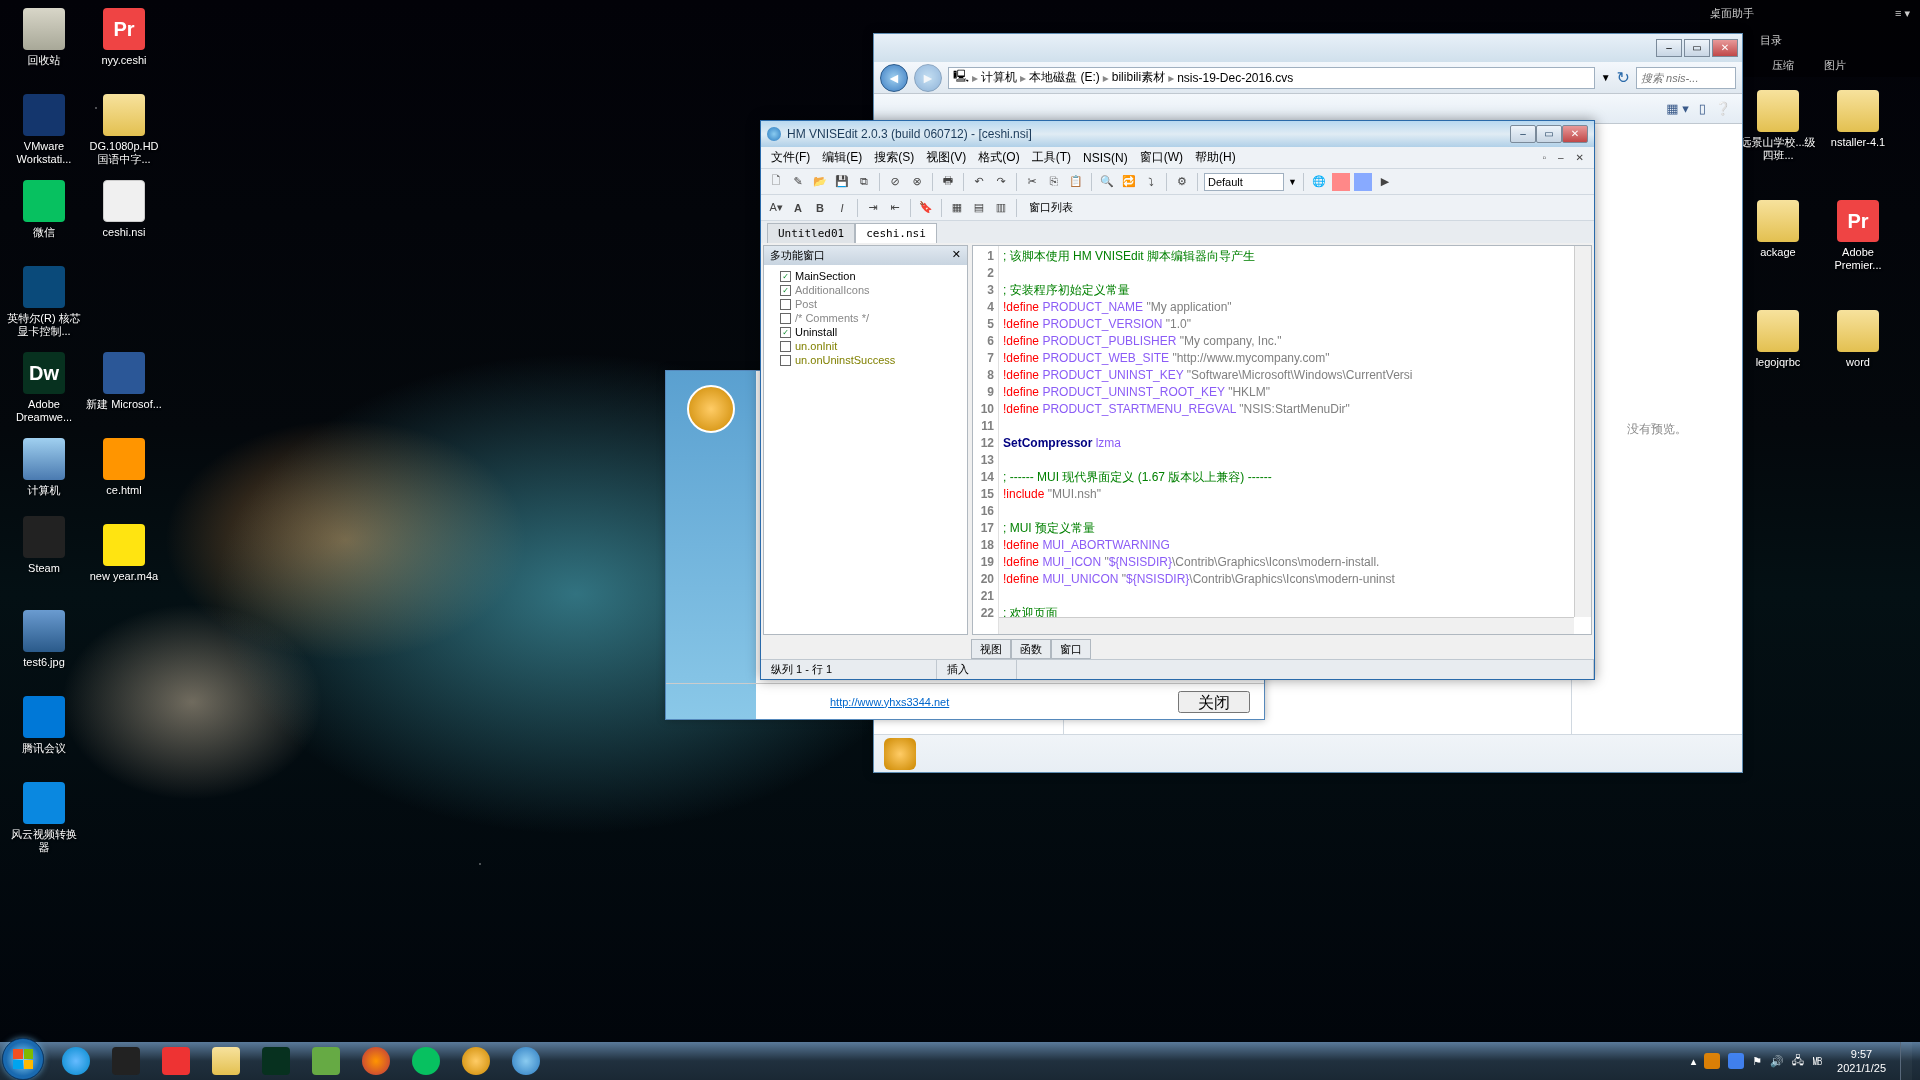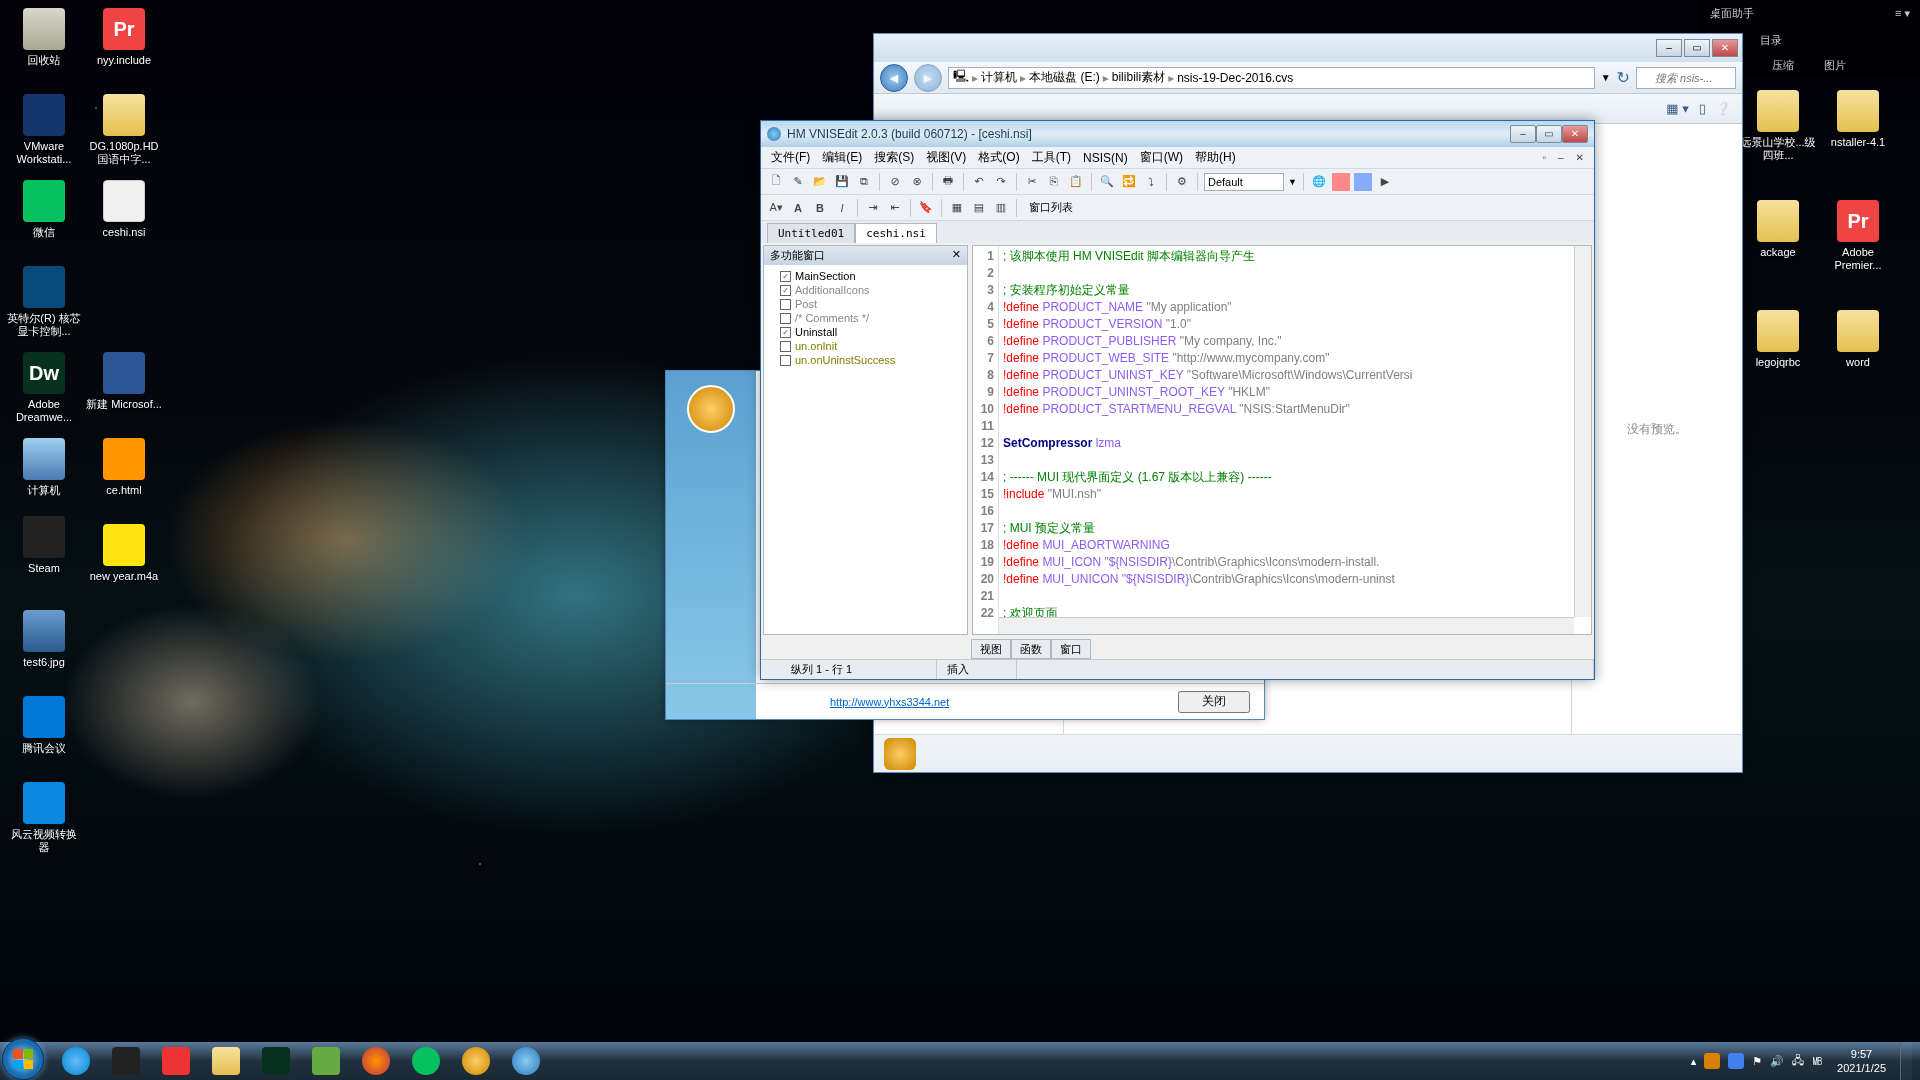--- a/index.html
+++ b/index.html
@@ -53,21 +53,21 @@
   position: absolute; left: 873px; top: 33px; width: 870px; height: 740px;
   background: #fff; border: 1px solid #5f8db3; box-shadow: 0 0 10px rgba(0,0,0,0.3);
 }
 .explorer .titlebar { height: 28px; background: linear-gradient(#e8f0f8,#d0e0ec); display: flex; align-items: center; justify-content: flex-end; padding: 0 4px; gap: 2px; }
 .winbtn { width: 26px; height: 18px; border: 1px solid #7a8a9a; background: linear-gradient(#eef4fa,#c8d6e4); font-size: 10px; text-align: center; line-height: 16px; cursor: pointer; }
 .winbtn.close { background: linear-gradient(#e89999,#c04848); color: #fff; }
 .explorer .navbar { height: 32px; background: linear-gradient(#f4f8fc,#e0e8f0); display: flex; align-items: center; padding: 0 6px; gap: 6px; border-bottom: 1px solid #c0c8d0; }
 .navbtn { width: 28px; height: 28px; border-radius: 50%; background: radial-gradient(#a0d0f0,#3a7ac0); border: 1px solid #2a5a8a; display: flex; align-items: center; justify-content: center; color: #fff; font-size: 14px; }
 .breadcrumb { flex: 1; height: 22px; border: 1px solid #a0b0c0; background: #fff; display: flex; align-items: center; font-size: 12px; padding: 0 4px; gap: 3px; overflow: hidden; }
 .breadcrumb span.sep { color: #888; }
-.searchbox { width: 100px; height: 22px; border: 1px solid #a0b0c0; font-size: 11px; padding: 0 18px; color: #888; font-style: italic; }
+.searchbox { width: 100px; height: 22px; border: 1px solid #a0b0c0; font-size: 11px; padding: 0 4px; color: #888; font-style: italic; }
 .explorer .toolbar2 { height: 30px; background: linear-gradient(#f4f8fc,#e4ecf4); border-bottom: 1px solid #c0c8d0; display: flex; align-items: center; justify-content: flex-end; padding: 0 10px; gap: 10px; font-size: 13px; color: #3a5a8a; }
 .explorer .body { position: absolute; top: 90px; bottom: 38px; left: 0; right: 0; display: flex; }
 .explorer .leftpane { width: 190px; border-right: 1px solid #d0d8e0; overflow: hidden; font-size: 12px; }
 .explorer .leftpane .item { padding: 2px 4px 2px 24px; display: flex; align-items: center; gap: 6px; white-space: nowrap; }
 .explorer .leftpane .item.sel { background: #cde8ff; border: 1px solid #7ab7e8; }
 .explorer .leftpane .fico { width: 16px; height: 14px; background: linear-gradient(#f7e29d,#e3c050); border-radius: 2px; flex-shrink: 0; }
 .explorer .leftpane .fico.zip { background: linear-gradient(#c08a40,#8a5a20); }
 .explorer .leftpane .fico.exe { background: #888; }
 .explorer .centerpane { flex: 1; border-right: 1px solid #d0d8e0; font-size: 12px; }
 .explorer .centerpane .row { display: flex; padding: 3px 8px; gap: 10px; }
@@ -127,21 +127,21 @@
   background: #fff; border: 1px solid #58b; box-shadow: 0 0 8px rgba(0,0,0,0.3);
   font-size: 12px;
 }
 .wizard .left { position: absolute; left: 0; top: 0; width: 90px; bottom: 0; background: linear-gradient(#5aa0d0,#8ac8e8); }
 .wizard .left .wicon { width: 48px; height: 48px; margin: 14px auto; background: radial-gradient(#ffcc66,#cc8800); border-radius: 50%; border: 2px solid #fff; }
 .wizard .content { position: absolute; left: 95px; right: 10px; top: 10px; bottom: 40px; color: #333; }
 .wizard .content h2 { color: #8a4a00; font-size: 18px; font-weight: bold; margin-bottom: 10px; padding-left: 10px; }
 .wizard .content .itm { padding: 4px 10px; color: #0a4a8a; }
 .wizard .footer { position: absolute; bottom: 0; left: 0; right: 0; height: 36px; border-top: 1px solid #ccc; display: flex; align-items: center; justify-content: flex-end; padding: 0 14px; gap: 40px; }
 .wizard .footer .url { color: #06c; text-decoration: underline; font-size: 11px; margin-right: auto; margin-left: 150px; }
-.wizard .footer button { width: 72px; height: 22px; font-size: 12px; margin-left: 48px; }
+.wizard .footer button { width: 72px; height: 22px; font-size: 16px; margin-left: 48px; }
 
 
 .taskbar { position: absolute; bottom: 0; left: 0; right: 0; height: 38px; background: linear-gradient(#5a7a9a, #20303e 50%, #1a2834); display: flex; align-items: center; }
 .startbtn { width: 42px; height: 42px; margin-left: 2px; margin-bottom: 4px; background: radial-gradient(#7ec8f0 10%,#1a6ab0 60%); border-radius: 50%; border: 1px solid #0a3a6a; box-shadow: 0 0 6px rgba(120,200,255,0.6); display: flex; align-items: center; justify-content: center; }
 .startflag { width: 20px; height: 20px; display: grid; grid-template-columns: 1fr 1fr; grid-template-rows: 1fr 1fr; gap: 1px; }
 .startflag div:nth-child(1){background:#f25022;} .startflag div:nth-child(2){background:#7fba00;}
 .startflag div:nth-child(3){background:#00a4ef;} .startflag div:nth-child(4){background:#ffb900;}
 .taskbar .pins { display: flex; gap: 2px; margin-left: 8px; }
 .taskbar .pin { width: 48px; height: 34px; display: flex; align-items: center; justify-content: center; border: 1px solid transparent; }
 .taskbar .pin .pi { width: 28px; height: 28px; border-radius: 4px; }
@@ -208,21 +208,21 @@
     <div class="dicon" style="left: 6px; top: 696px;">
       <div class="ico ico-tm"></div>
       <div class="lbl">腾讯会议</div>
     </div>
     <div class="dicon" style="left: 6px; top: 782px;">
       <div class="ico ico-conv"></div>
       <div class="lbl">风云视频转换器</div>
     </div>
     <div class="dicon" style="left: 86px; top: 8px;">
       <div class="ico ico-pr">Pr</div>
-      <div class="lbl">nyy.include</div>
+      <div class="lbl">nyy.ceshi</div>
     </div>
     <div class="dicon" style="left: 86px; top: 94px;">
       <div class="ico ico-folder"></div>
       <div class="lbl">DG.1080p.HD国语中字...</div>
     </div>
     <div class="dicon" style="left: 86px; top: 180px;">
       <div class="ico ico-doc"></div>
       <div class="lbl">ceshi.nsi</div>
     </div>
     <div class="dicon" style="left: 86px; top: 352px;">
@@ -539,21 +539,21 @@
       <div class="scroll-v"></div>
       <div class="scroll-h"></div>
     </div>
   </div>
   <div class="bottabs" id="hm-bottabs">
       <span>视图</span>
       <span>函数</span>
       <span>窗口</span>
     </div>
   <div class="status">
-    <div class="cell" style="width:156px;margin-left:20px;">纵列 1 - 行 1</div>
+    <div class="cell" style="width:176px;">纵列 1 - 行 1</div>
     <div class="cell" style="width:80px; text-align:center;">插入</div>
     <div class="cell" style="flex:1;"></div>
   </div>
 </div>
 
 <div class="taskbar">
   <div class="startbtn">
     <div class="startflag">
         <div></div>
         <div></div>

